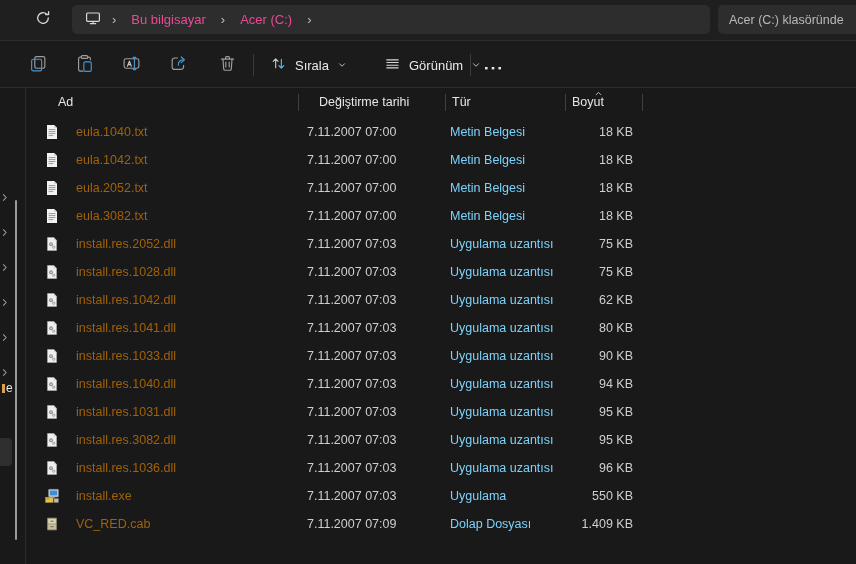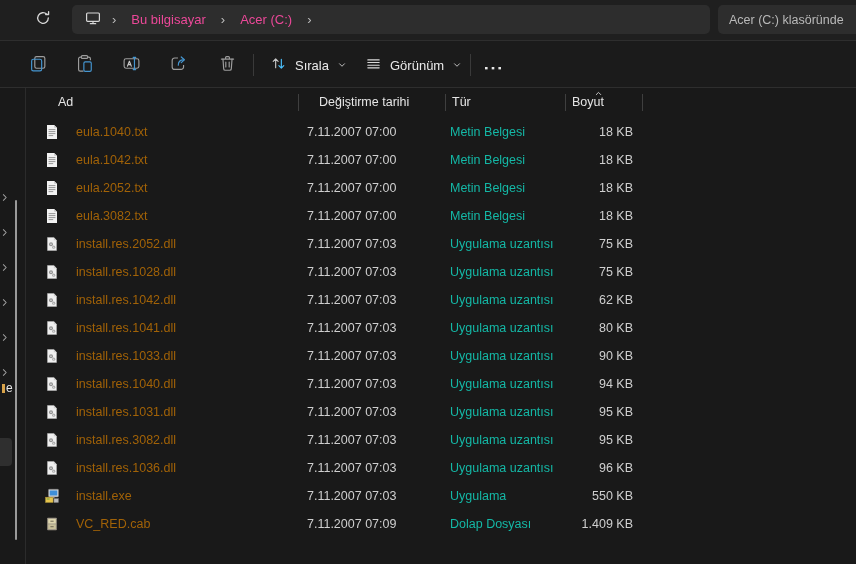--- a/index.html
+++ b/index.html
@@ -53,21 +53,21 @@
   .h-size{left:546px;}
   .hsep{position:absolute;top:6px;width:1px;height:17px;background:#3f3f3f;}
   .sort-caret{position:absolute;left:568px;top:-1px;color:#cfcfcf;}
   .rows{position:absolute;left:0;top:30px;width:830px;}
   .row{position:relative;width:830px;height:28px;border-radius:3px;cursor:default;}
   .f-icon{position:absolute;left:18px;top:6px;width:16px;height:16px;}
   .f-icon svg{display:block;}
   .cell{position:absolute;top:7px;font-size:12.5px;white-space:nowrap;}
   .c-name{left:50px;color:#a16207;}
   .c-date{left:281px;color:#cfcfcf;}
-  .c-type{left:424px;color:#14b8a6;width:136px;overflow:hidden;text-overflow:ellipsis;}
+  .c-type{left:424px;color:#7dd3fc;width:136px;overflow:hidden;text-overflow:ellipsis;}
   .c-size{left:480px;width:127px;text-align:right;color:#cfcfcf;}
   svg{overflow:visible;}
 </style>
 </head>
 <body>
 
 <div class="titlebar">
   <div class="refresh-btn">
     <span>
       <svg width="16" height="16" viewBox="0 0 16 16" fill="none" stroke="#d8d8d8" stroke-width="1.3" stroke-linecap="round">
@@ -153,21 +153,21 @@
       </svg>
     </span>
     <span class="tb-label">Sırala</span>
     <span>
       <svg width="10" height="10" viewBox="0 0 16 16" fill="none" stroke="#c8c8c8" stroke-width="1.5" stroke-linecap="round" stroke-linejoin="round">
           <path d="M4 6l4 4 4-4"></path>
         </svg>
     </span>
   </div>
 
-  <div class="tb-btn tb-label-btn" style="left:357px">
+  <div class="tb-btn tb-label-btn" style="left:376px">
     <span>
       <svg width="17" height="17" viewBox="0 0 18 18" stroke="#d8d8d8" stroke-width="1.2" stroke-linecap="round">
         <path d="M3 5.2h12M3 8h12M3 10.8h12M3 13.6h12"></path>
       </svg>
     </span>
     <span class="tb-label">Görünüm</span>
     <span>
       <svg width="10" height="10" viewBox="0 0 16 16" fill="none" stroke="#c8c8c8" stroke-width="1.5" stroke-linecap="round" stroke-linejoin="round">
           <path d="M4 6l4 4 4-4"></path>
         </svg>

